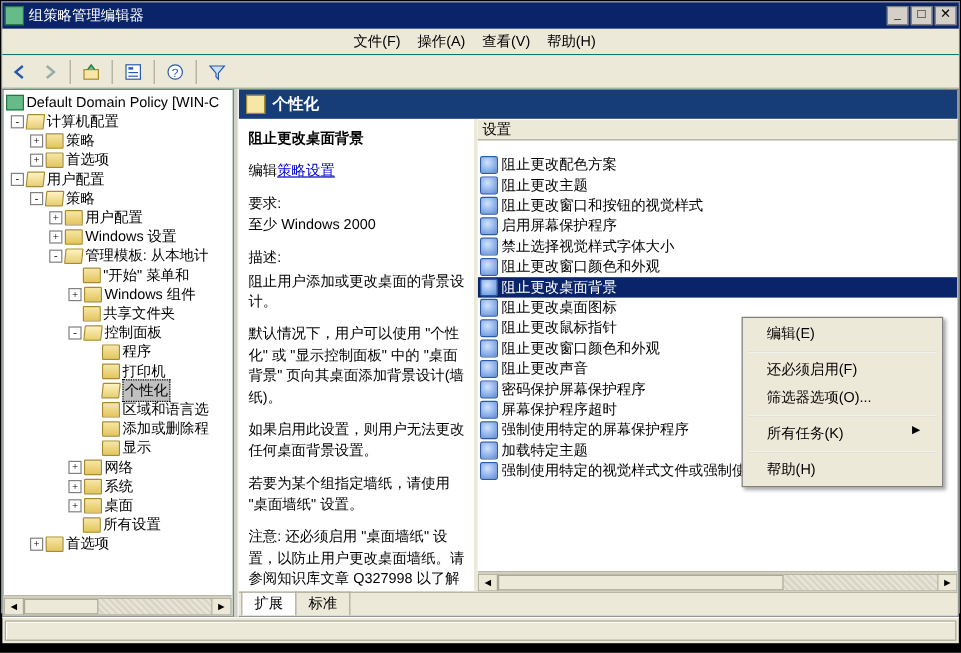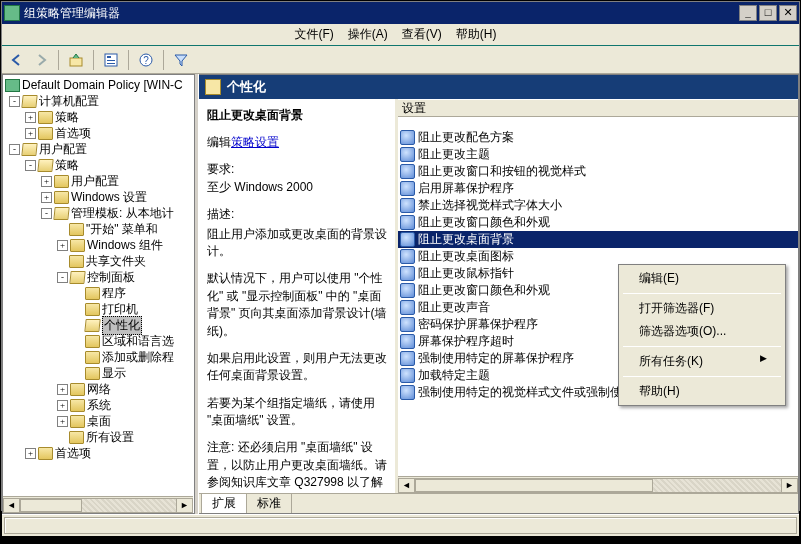--- a/index.html
+++ b/index.html
@@ -368,21 +368,21 @@
             <div class="track">
                 <div class="thumb" style="width:65%"></div>
               </div>
             <div class="arrow">►</div>
           </div>
         </div>
 
         <div class="ctxmenu">
           <div class="mi">编辑(E)</div>
           <div class="sep"></div>
-          <div class="mi">打开筛选器(F)</div>
+          <div class="mi">还必须启用(F)</div>
           <div class="mi">筛选器选项(O)...</div>
           <div class="sep"></div>
           <div class="mi arrow">所有任务(K)</div>
           <div class="sep"></div>
           <div class="mi">帮助(H)</div>
         </div>
       </div>
       <div class="tabs">
         <div class="tab active">扩展</div>
         <div class="tab">标准</div>

